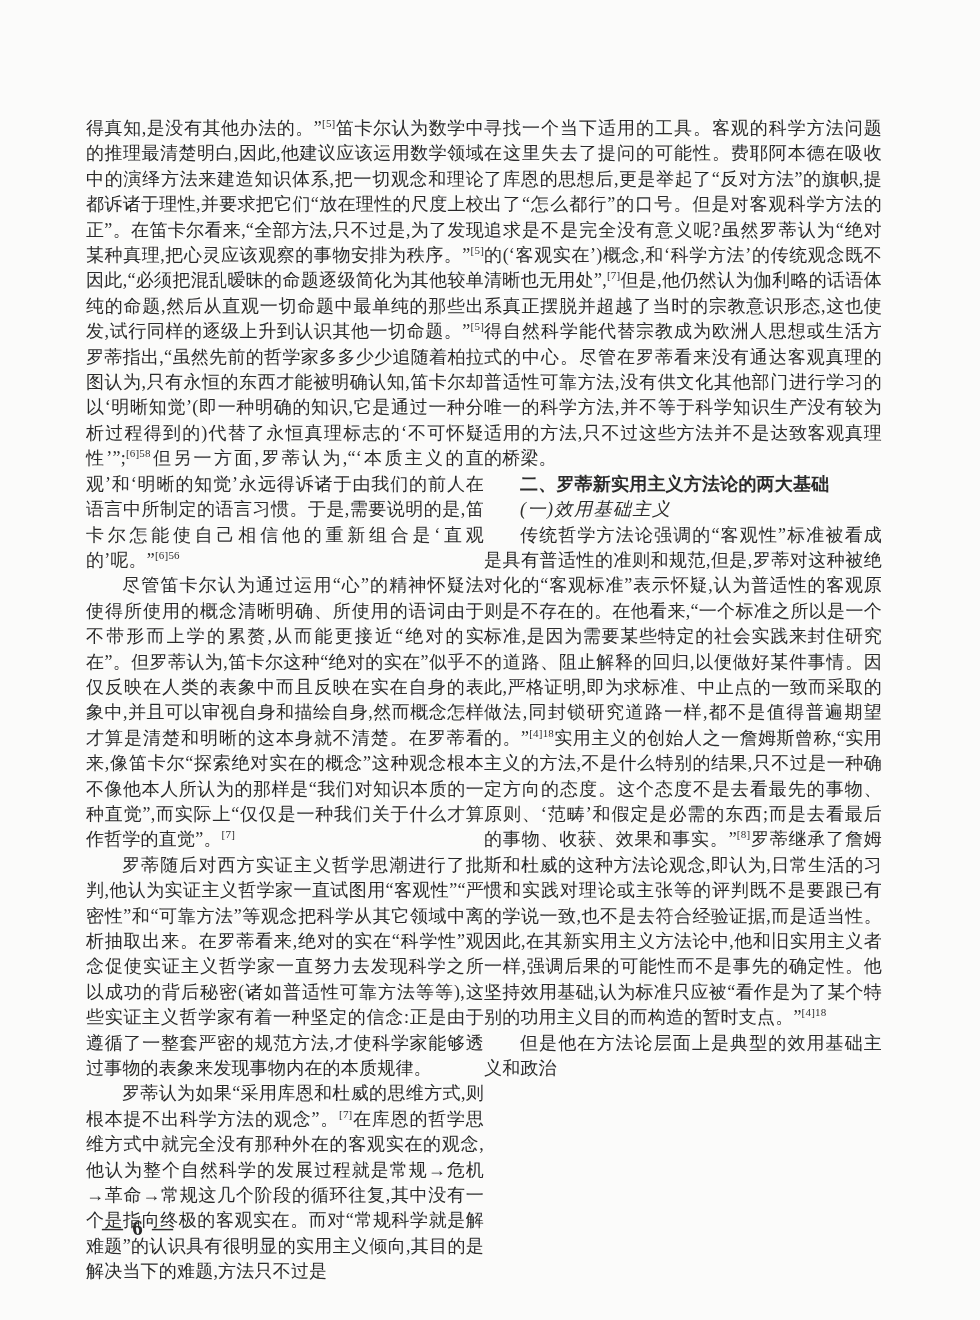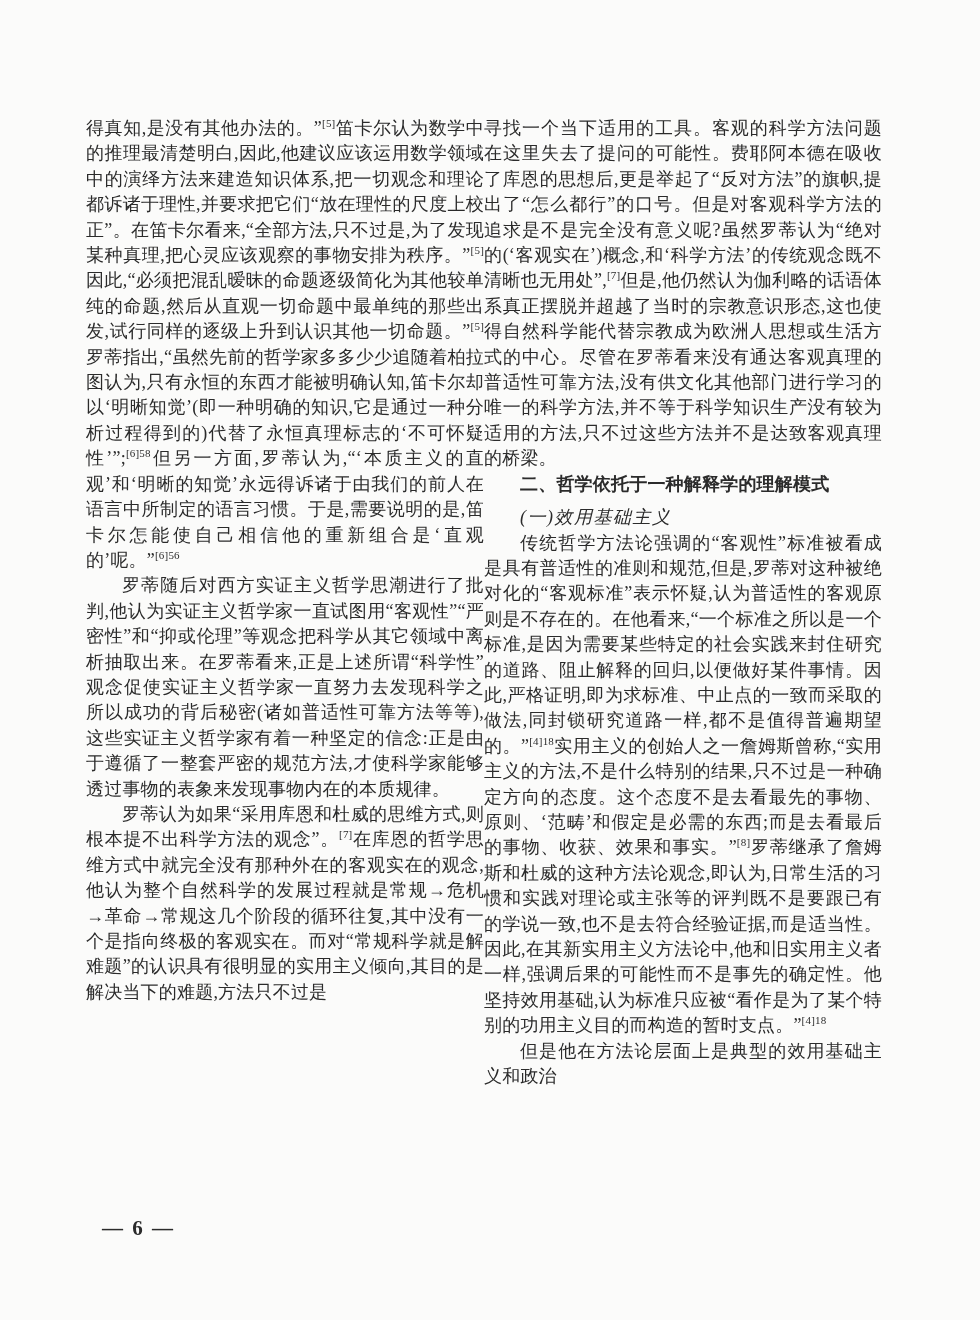--- a/index.html
+++ b/index.html
@@ -31,21 +31,20 @@
   p.indent { text-indent: 2em; }
   p.heading {
     font-family: "Liberation Sans", "DejaVu Sans", sans-serif;
     font-weight: bold;
     text-indent: 2em;
   }
   p.subheading {
     font-style: italic;
     text-indent: 2em;
     letter-spacing: 1.5px;
-    margin-top: 8px;
   }
   sup.cite {
     font-size: 11px;
     line-height: 0;
     vertical-align: super;
   }
   .page-number {
     position: absolute;
     left: 102px;
     top: 1216px;
@@ -53,25 +52,26 @@
     font-weight: bold;
     letter-spacing: 2px;
   }
 </style>
 </head>
 <body style="background: rgb(251, 251, 250); color: rgb(43, 43, 43);">
 
 <div class="text-area">
   <div class="column">
       <p class="para">得真知,是没有其他办法的。”<sup class="cite">[5]</sup>笛卡尔认为数学中的推理最清楚明白,因此,他建议应该运用数学领域中的演绎方法来建造知识体系,把一切观念和理论都诉诸于理性,并要求把它们“放在理性的尺度上校正”。在笛卡尔看来,“全部方法,只不过是,为了发现某种真理,把心灵应该观察的事物安排为秩序。”<sup class="cite">[5]</sup>因此,“必须把混乱暧昧的命题逐级简化为其他较单纯的命题,然后从直观一切命题中最单纯的那些出发,试行同样的逐级上升到认识其他一切命题。”<sup class="cite">[5]</sup>罗蒂指出,“虽然先前的哲学家多多少少追随着柏拉图认为,只有永恒的东西才能被明确认知,笛卡尔却以‘明晰知觉’(即一种明确的知识,它是通过一种分析过程得到的)代替了永恒真理标志的‘不可怀疑性’”;<sup class="cite">[6]58</sup>但另一方面,罗蒂认为,“‘本质主义的直观’和‘明晰的知觉’永远得诉诸于由我们的前人在语言中所制定的语言习惯。于是,需要说明的是,笛卡尔怎能使自己相信他的重新组合是‘直观的’呢。”<sup class="cite">[6]56</sup></p>
-      <p class="para indent">罗蒂随后对西方实证主义哲学思潮进行了批判,他认为实证主义哲学家一直试图用“客观性”“严密性”和“抑或伦理”等观念把科学从其它领域中离析抽取出来。在罗蒂看来,正是上述所谓“科学性”观念促使实证主义哲学家一直努力去发现科学之所以成功的背后秘密(诸如普适性可靠方法等等),这些实证主义哲学家有着一种坚定的信念:正是由于遵循了一整套严密的规范方法,才使科学家能够透过事物的表象来发现事物内在的本质规律。</p>
+      <p class="para indent">尽管笛卡尔认为通过运用“心”的精神怀疑法使得所使用的概念清晰明确、所使用的语词由于不带形而上学的累赘,从而能更接近“绝对的实在”。但罗蒂认为,笛卡尔这种“绝对的实在”似乎不仅反映在人类的表象中而且反映在实在自身的表象中,并且可以审视自身和描绘自身,然而概念怎样才算是清楚和明晰的这本身就不清楚。在罗蒂看来,像笛卡尔“探索绝对实在的概念”这种观念根本不像他本人所认为的那样是“我们对知识本质的一种直觉”,而实际上“仅仅是一种我们关于什么才算作哲学的直觉”。<sup class="cite">[7]</sup></p>
+      <p class="para indent">罗蒂随后对西方实证主义哲学思潮进行了批判,他认为实证主义哲学家一直试图用“客观性”“严密性”和“可靠方法”等观念把科学从其它领域中离析抽取出来。在罗蒂看来,绝对的实在“科学性”观念促使实证主义哲学家一直努力去发现科学之所以成功的背后秘密(诸如普适性可靠方法等等),这些实证主义哲学家有着一种坚定的信念:正是由于遵循了一整套严密的规范方法,才使科学家能够透过事物的表象来发现事物内在的本质规律。</p>
       <p class="para indent">罗蒂认为如果“采用库恩和杜威的思维方式,则根本提不出科学方法的观念”。<sup class="cite">[7]</sup>在库恩的哲学思维方式中就完全没有那种外在的客观实在的观念,他认为整个自然科学的发展过程就是常规→危机→革命→常规这几个阶段的循环往复,其中没有一个是指向终极的客观实在。而对“常规科学就是解难题”的认识具有很明显的实用主义倾向,其目的是解决当下的难题,方法只不过是</p>
     </div>
   <div class="column">
       <p class="para">寻找一个当下适用的工具。客观的科学方法问题在这里失去了提问的可能性。费耶阿本德在吸收了库恩的思想后,更是举起了“反对方法”的旗帜,提出了“怎么都行”的口号。但是对客观科学方法的追求是不是完全没有意义呢?虽然罗蒂认为“绝对的(‘客观实在’)概念,和‘科学方法’的传统观念既不清晰也无用处”,<sup class="cite">[7]</sup>但是,他仍然认为伽利略的话语体系真正摆脱并超越了当时的宗教意识形态,这也使得自然科学能代替宗教成为欧洲人思想或生活方式的中心。尽管在罗蒂看来没有通达客观真理的普适性可靠方法,没有供文化其他部门进行学习的唯一的科学方法,并不等于科学知识生产没有较为适用的方法,只不过这些方法并不是达致客观真理的桥梁。</p>
-      <p class="heading indent">二、哲学依托于一种解释学的理解模式</p>
+      <p class="heading indent">二、罗蒂新实用主义方法论的两大基础</p>
       <p class="subheading indent">(一)效用基础主义</p>
       <p class="para indent">传统哲学方法论强调的“客观性”标准被看成是具有普适性的准则和规范,但是,罗蒂对这种被绝对化的“客观标准”表示怀疑,认为普适性的客观原则是不存在的。在他看来,“一个标准之所以是一个标准,是因为需要某些特定的社会实践来封住研究的道路、阻止解释的回归,以便做好某件事情。因此,严格证明,即为求标准、中止点的一致而采取的做法,同封锁研究道路一样,都不是值得普遍期望的。”<sup class="cite">[4]18</sup>实用主义的创始人之一詹姆斯曾称,“实用主义的方法,不是什么特别的结果,只不过是一种确定方向的态度。这个态度不是去看最先的事物、原则、‘范畴’和假定是必需的东西;而是去看最后的事物、收获、效果和事实。”<sup class="cite">[8]</sup>罗蒂继承了詹姆斯和杜威的这种方法论观念,即认为,日常生活的习惯和实践对理论或主张等的评判既不是要跟已有的学说一致,也不是去符合经验证据,而是适当性。因此,在其新实用主义方法论中,他和旧实用主义者一样,强调后果的可能性而不是事先的确定性。他坚持效用基础,认为标准只应被“看作是为了某个特别的功用主义目的而构造的暂时支点。”<sup class="cite">[4]18</sup></p>
       <p class="para indent">但是他在方法论层面上是典型的效用基础主义和政治</p>
     </div>
 </div>
 
 <div class="page-number">— 6 —</div>
 
 </body></html>

